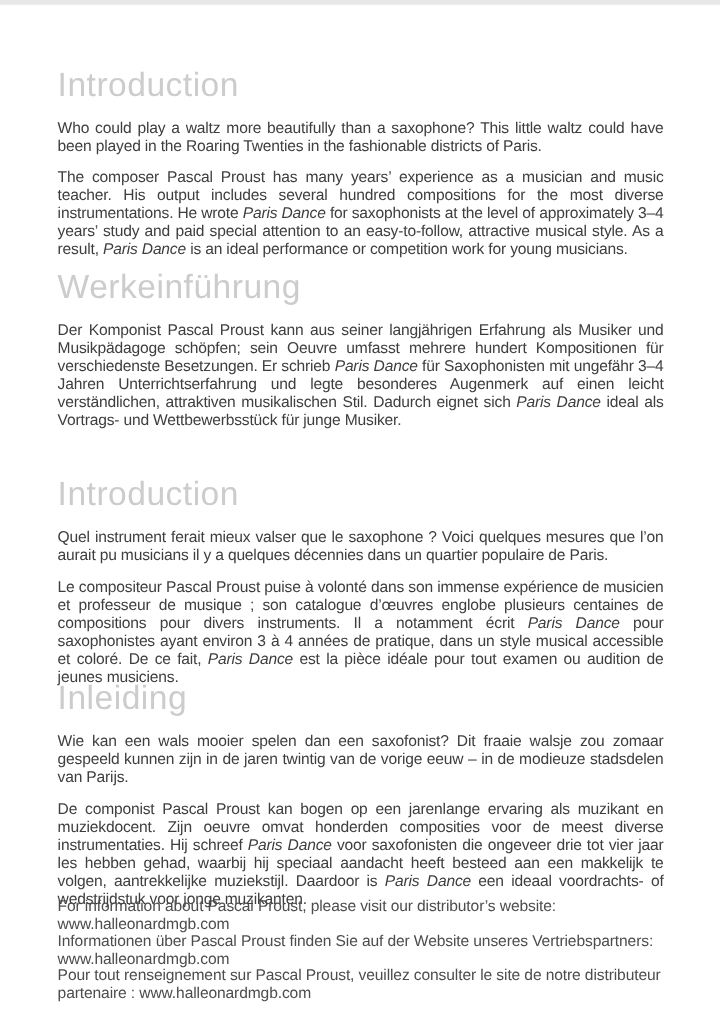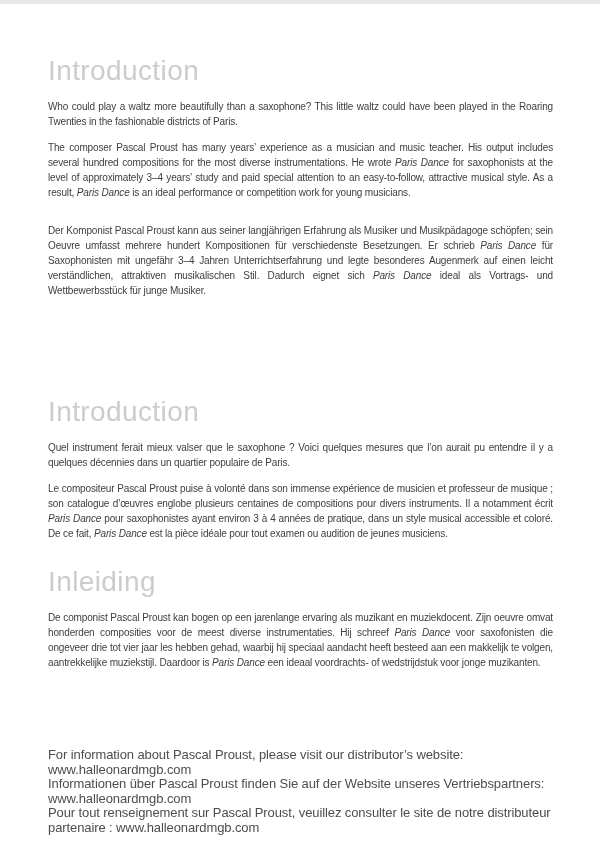--- a/index.html
+++ b/index.html
@@ -20,21 +20,21 @@
   .section-heading {
     margin: 0 0 13px 0;
     font-size: 28px;
     line-height: 31px;
     font-weight: 300;
     letter-spacing: 0.4px;
     color: var(--heading, #cccccc);
   }
   .body-paragraph {
     margin: 0 0 11px 0;
-    font-size: 10px;
+    font-size: 13px;
     line-height: 15px;
     letter-spacing: -0.15px;
     text-align: justify;
     color: var(--body, #3e3e3e);
   }
   .body-paragraph i { }
   .footer {
     position: absolute;
     left: 48px;
     right: 47px;
@@ -53,31 +53,33 @@
 
 <div class="page" style="--bg: #ffffff; --heading: #cccccc; --body: #3e3e3e; --footer: #4d4d4d;">
 
   <section class="section" style="top: 51px;">
     <h1 class="section-heading">Introduction</h1>
     <p class="body-paragraph">Who could play a waltz more beautifully than a saxophone? This little waltz could have been played in the Roaring Twenties in the fashionable districts of Paris.</p>
     <p class="body-paragraph">The composer Pascal Proust has many years’ experience as a musician and music teacher. His output includes several hundred compositions for the most diverse instrumentations. He wrote <i>Paris Dance</i> for saxophonists at the level of approximately 3–4 years’ study and paid special attention to an easy-to-follow, attractive musical style. As a result, <i>Paris Dance</i> is an ideal performance or competition work for young musicians.</p>
   </section>
 
   <section class="section" style="top: 219px;">
+    <h1 class="section-heading">Werkeinführung</h1>
     <p class="body-paragraph">Der Komponist Pascal Proust kann aus seiner langjährigen Erfahrung als Musiker und Musikpädagoge schöpfen; sein Oeuvre umfasst mehrere hundert Kompositionen für verschiedenste Besetzungen. Er schrieb <i>Paris Dance</i> für Saxophonisten mit ungefähr 3–4 Jahren Unterrichtserfahrung und legte besonderes Augenmerk auf einen leicht verständlichen, attraktiven musikalischen Stil. Dadurch eignet sich <i>Paris Dance</i> ideal als Vortrags- und Wettbewerbsstück für junge Musiker.</p>
   </section>
 
   <section class="section" style="top: 392px;">
     <h1 class="section-heading">Introduction</h1>
-    <p class="body-paragraph">Quel instrument ferait mieux valser que le saxophone ? Voici quelques mesures que l’on aurait pu entendre il y a quelques décennies dans un quartier populaire de Paris.</p>
+    <p class="body-paragraph">Quel instrument ferait mieux valser que le saxophone ? Voici quelques mesures que l’on aurait pu musicians il y a quelques décennies dans un quartier populaire de Paris.</p>
     <p class="body-paragraph">Le compositeur Pascal Proust puise à volonté dans son immense expérience de musicien et professeur de musique ; son catalogue d’œuvres englobe plusieurs centaines de compositions pour divers instruments. Il a notamment écrit <i>Paris Dance</i> pour saxophonistes ayant environ 3 à 4 années de pratique, dans un style musical accessible et coloré. De ce fait, <i>Paris Dance</i> est la pièce idéale pour tout examen ou audition de jeunes musiciens.</p>
   </section>
 
   <section class="section" style="top: 562px;">
     <h1 class="section-heading">Inleiding</h1>
+    <p class="body-paragraph">Wie kan een wals mooier spelen dan een saxofonist? Dit fraaie walsje zou zomaar gespeeld kunnen zijn in de jaren twintig van de vorige eeuw – in de modieuze stadsdelen van Parijs.</p>
     <p class="body-paragraph">De componist Pascal Proust kan bogen op een jarenlange ervaring als muzikant en muziekdocent. Zijn oeuvre omvat honderden composities voor de meest diverse instrumentaties. Hij schreef <i>Paris Dance</i> voor saxofonisten die ongeveer drie tot vier jaar les hebben gehad, waarbij hij speciaal aandacht heeft besteed aan een makkelijk te volgen, aantrekkelijke muziekstijl. Daardoor is <i>Paris Dance</i> een ideaal voordrachts- of wedstrijdstuk voor jonge muzikanten.</p>
   </section>
 
   <footer class="footer">
     <p class="footer-line">For information about Pascal Proust, please visit our distributor’s website: www.halleonardmgb.com</p>
     <p class="footer-line">Informationen über Pascal Proust finden Sie auf der Website unseres Vertriebspartners: www.halleonardmgb.com</p>
     <p class="footer-line">Pour tout renseignement sur Pascal Proust, veuillez consulter le site de notre distributeur partenaire : www.halleonardmgb.com</p>
   </footer>
 
 </div>

